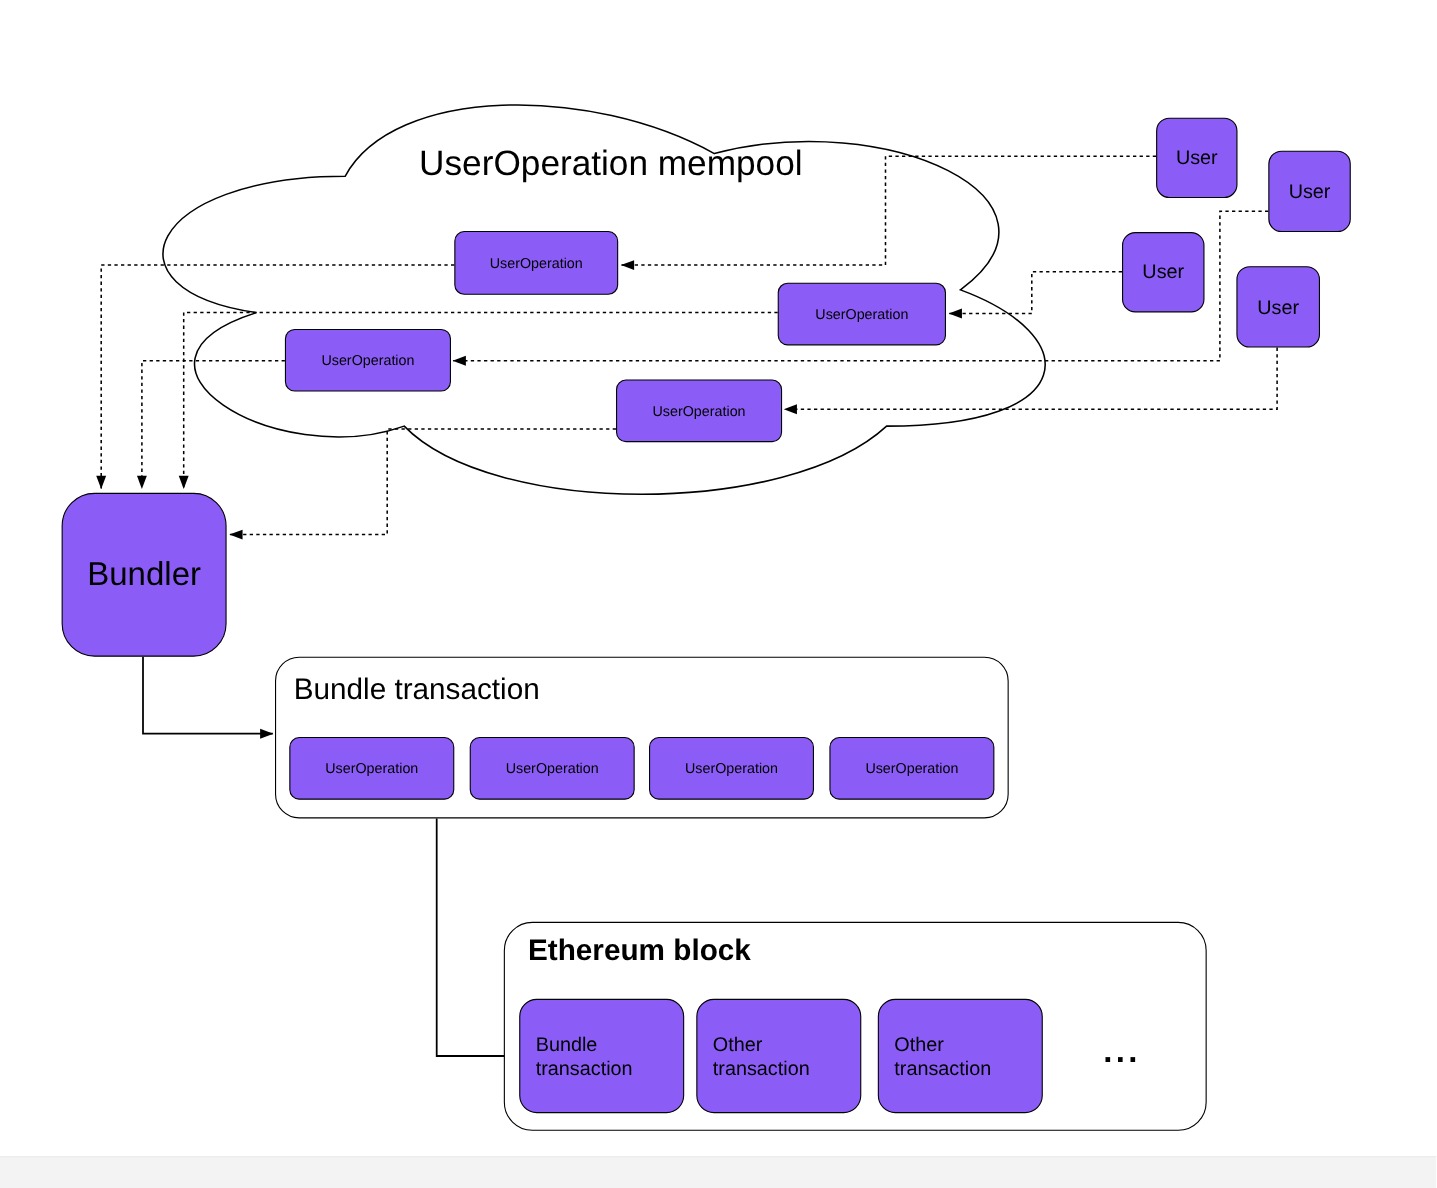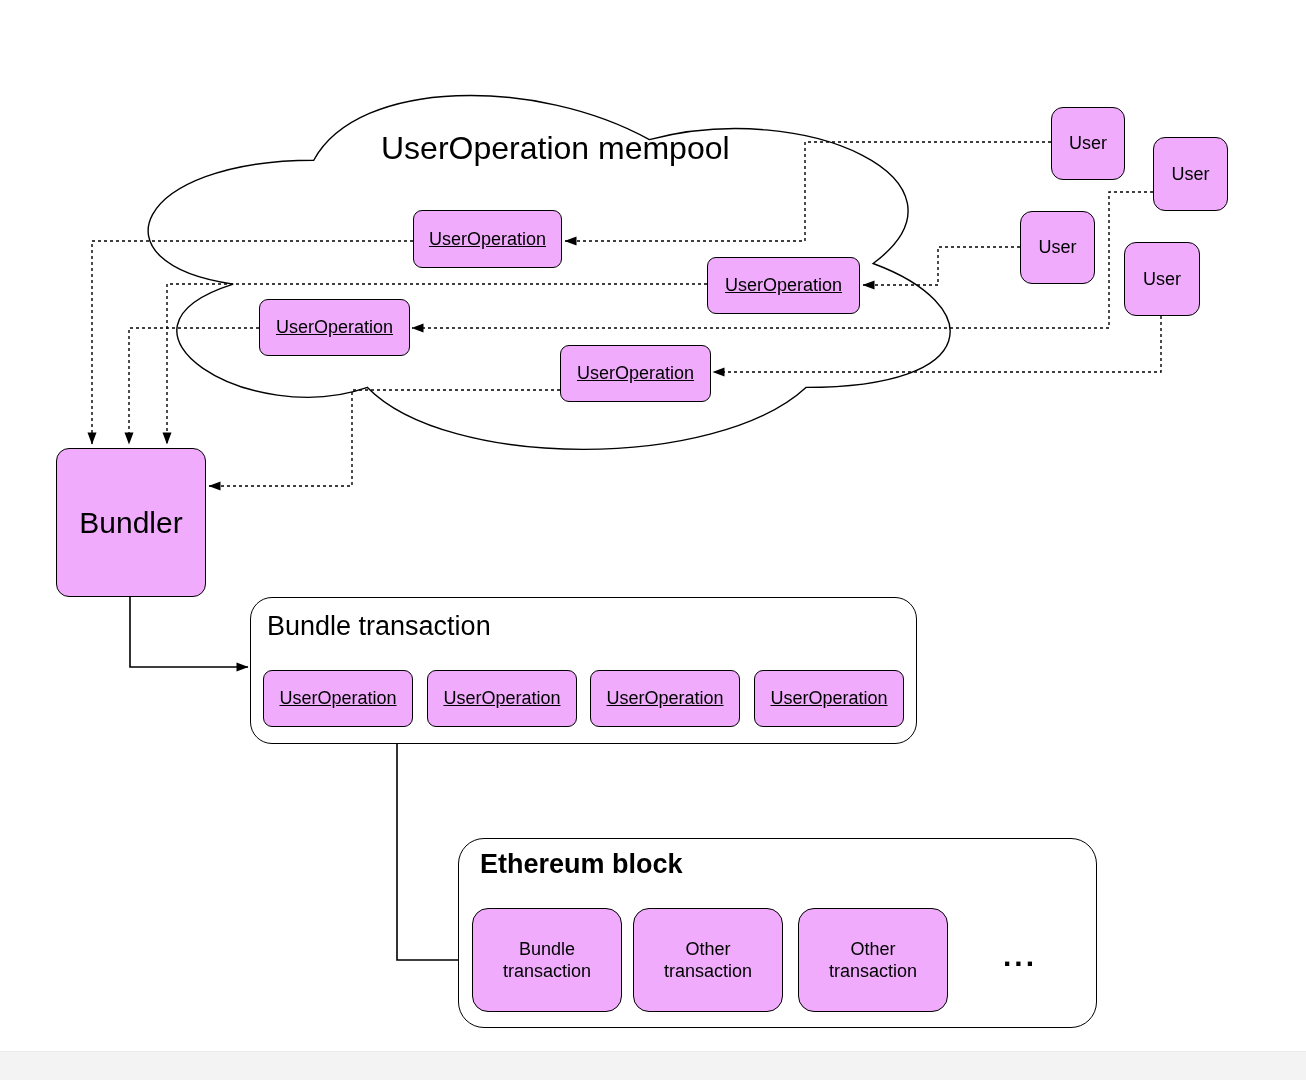--- a/index.html
+++ b/index.html
@@ -19,44 +19,43 @@
   .stage svg.wires {
     position: absolute;
     left: 0;
     top: 0;
     z-index: 1;
   }
   .node {
     position: absolute;
     box-sizing: border-box;
     border: 1.4px solid #000000;
-    background: #f0abfc;
+    background: #8b5cf6;
     display: flex;
     align-items: center;
     justify-content: center;
-    text-align: center;
+    text-align: left;
     z-index: 2;
   }
   .uo-box {
     width: 150px;
     height: 57px;
     border-radius: 9px;
-    font-size: 18px;
-    text-decoration: underline;
+    font-size: 13px;
   }
   .user-box {
     width: 75px;
     height: 73px;
     border-radius: 12px;
     font-size: 18px;
   }
   .bundler-box {
     width: 150px;
     height: 149px;
-    border-radius: 13px;
+    border-radius: 30px;
     font-size: 30px;
   }
   .container-box {
     position: absolute;
     box-sizing: border-box;
     border: 1.4px solid #000000;
     background: #ffffff;
     border-radius: 22px;
     z-index: 2;
   }

